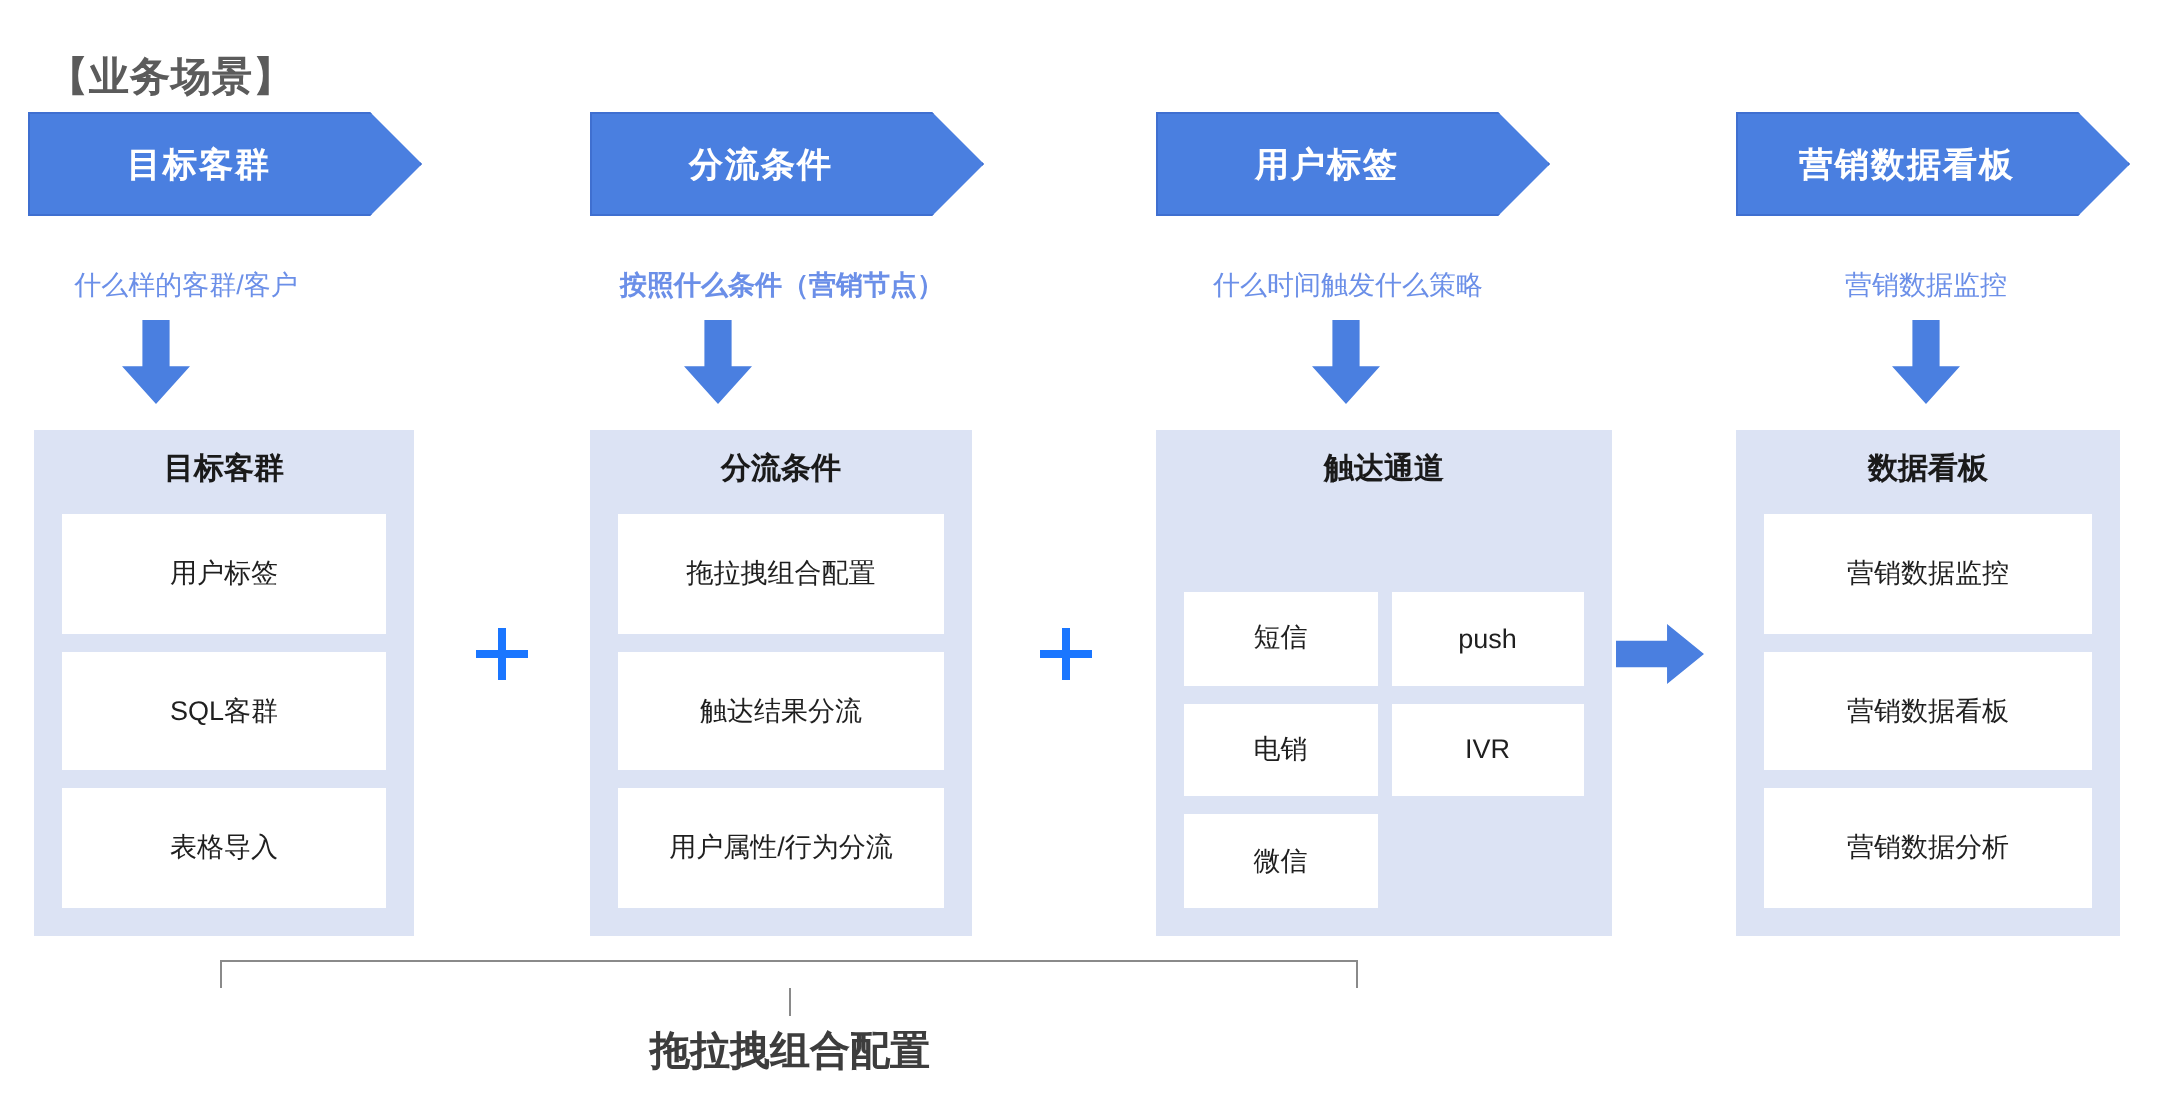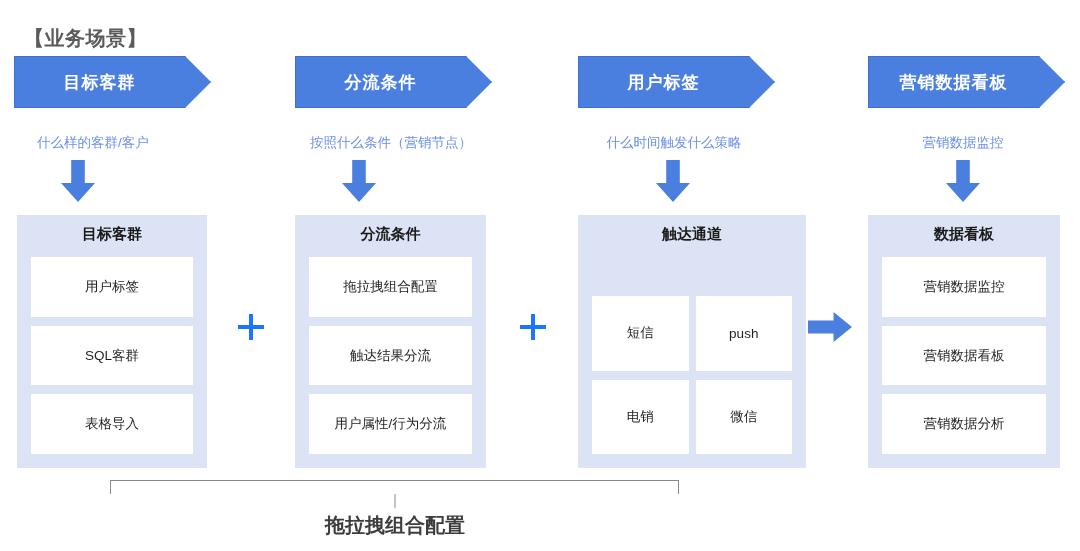--- a/index.html
+++ b/index.html
@@ -156,21 +156,21 @@
       <div class="card">SQL客群</div>
       <div class="card">表格导入</div>
     </div>
   </div>
 
   <div class="plus" style="left:251px;top:327px;"></div>
 
   <div class="banner" style="left:295px;top:56px;width:197px;">
     <div class="banner-label">分流条件</div>
   </div>
-  <div class="caption" style="left:391px;top:134px;">按照什么条件（营销节点）</div>
+  <div class="caption" style="left:391px;top:134px;font-weight:bold;">按照什么条件（营销节点）</div>
   <div class="down-arrow" style="left:359px;top:160px;"></div>
 
   <div class="panel" style="left:295px;top:215px;width:191px;height:253px;">
     <div class="panel-title">分流条件</div>
     <div class="cards">
       <div class="card">拖拉拽组合配置</div>
       <div class="card">触达结果分流</div>
       <div class="card">用户属性/行为分流</div>
     </div>
   </div>
@@ -182,20 +182,21 @@
   </div>
   <div class="caption" style="left:674px;top:134px;">什么时间触发什么策略</div>
   <div class="down-arrow" style="left:673px;top:160px;"></div>
 
   <div class="panel" style="left:578px;top:215px;width:228px;height:253px;">
     <div class="panel-title">触达通道</div>
     <div class="cards two-col">
       <div class="card">短信</div>
       <div class="card">push</div>
       <div class="card">电销</div>
+      <div class="card">IVR</div>
       <div class="card">微信</div>
     </div>
   </div>
 
   <div class="right-arrow" style="left:808px;top:312px;"></div>
 
   <div class="banner" style="left:868px;top:56px;width:197px;">
     <div class="banner-label">营销数据看板</div>
   </div>
   <div class="caption" style="left:963px;top:134px;">营销数据监控</div>

